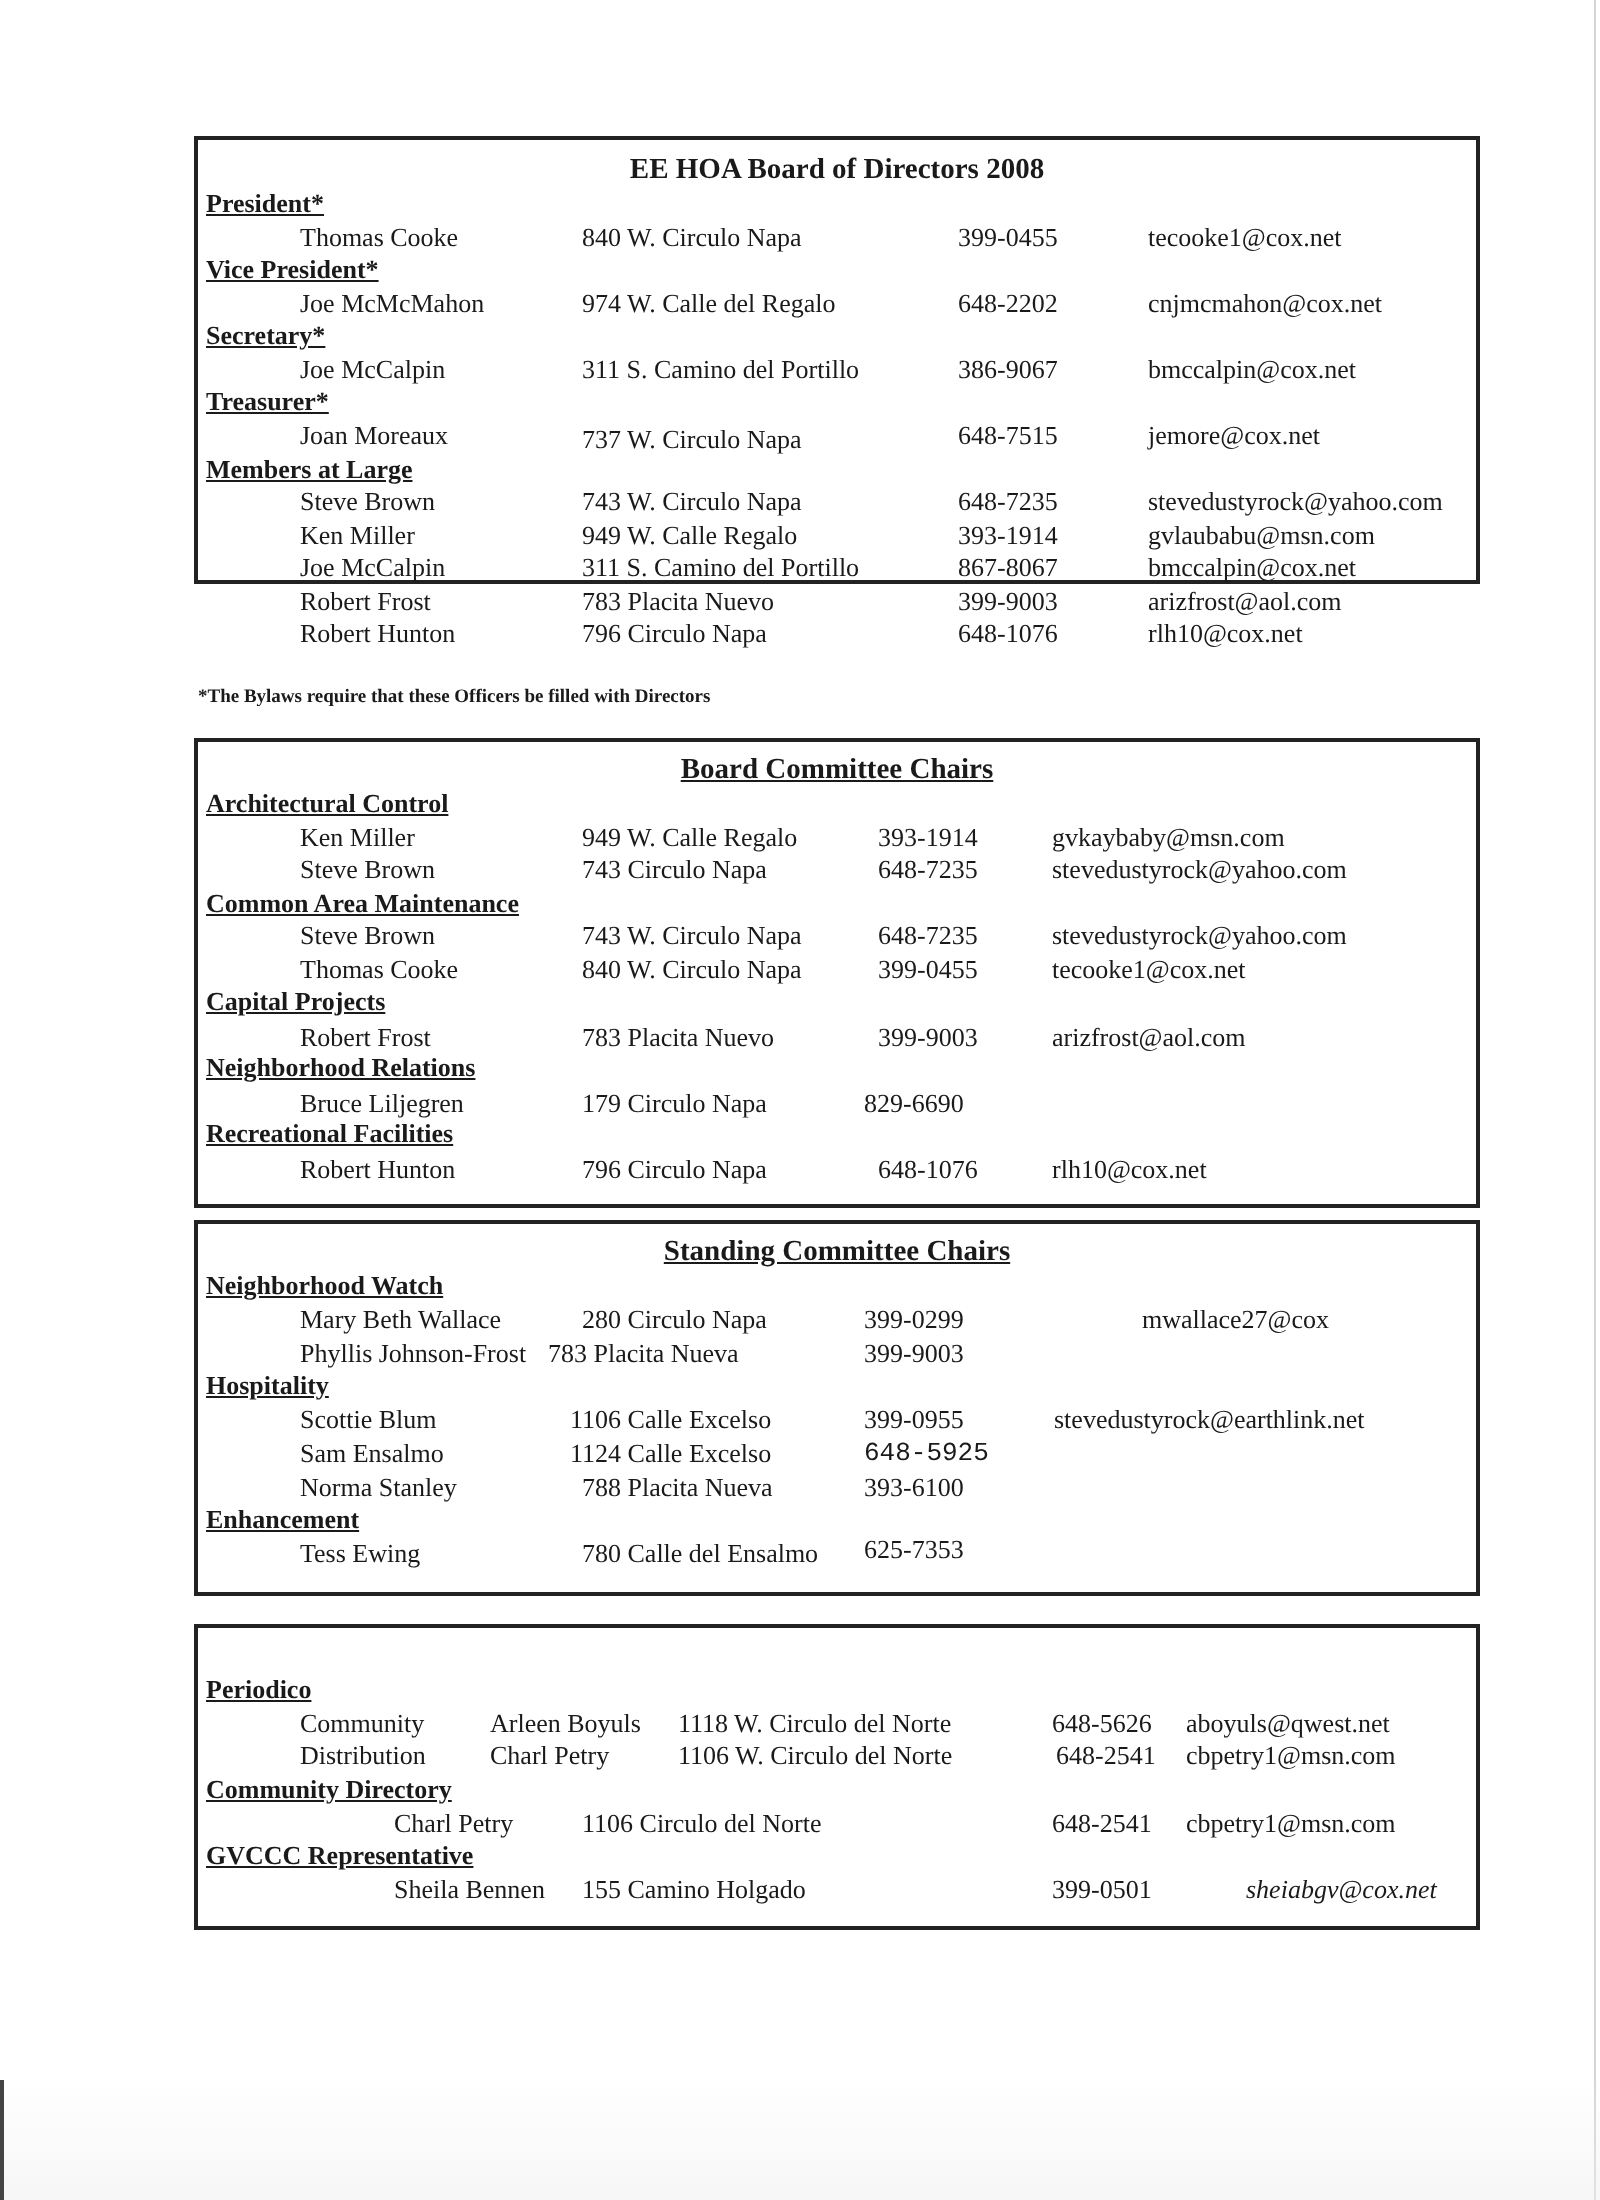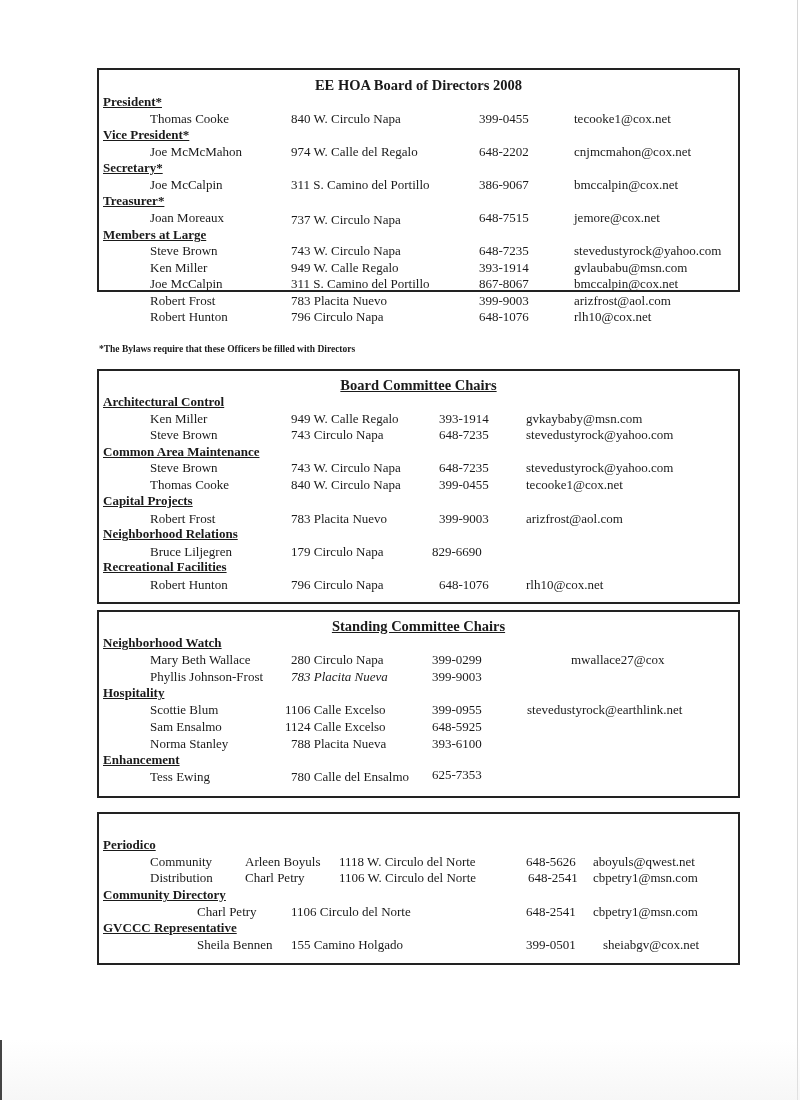--- a/index.html
+++ b/index.html
@@ -150,32 +150,32 @@
 <div class="box" style="top:610px;height:188px;">
   <div class="box-title u" style="top:6px;">Standing Committee Chairs</div>
 
   <div class="cat" style="top:23px;">Neighborhood Watch</div>
   <div class="cell" style="left:51px;top:40px;">Mary Beth Wallace</div>
   <div class="cell" style="left:192px;top:40px;">280 Circulo Napa</div>
   <div class="cell" style="left:333px;top:40px;">399-0299</div>
   <div class="cell" style="left:428px;top:40px;margin-left:44px;">mwallace27@cox</div>
 
   <div class="cell" style="left:51px;top:57px;">Phyllis Johnson-Frost</div>
-  <div class="cell" style="left:192px;top:57px;font-style:italic;">783 Placita Nueva</div>
+  <div class="cell" style="left:175px;top:57px;">783 Placita Nueva</div>
   <div class="cell" style="left:333px;top:57px;">399-9003</div>
 
   <div class="cat" style="top:73px;">Hospitality</div>
   <div class="cell" style="left:51px;top:90px;">Scottie Blum</div>
   <div class="cell" style="left:186px;top:90px;">1106 Calle Excelso</div>
   <div class="cell" style="left:333px;top:90px;">399-0955</div>
   <div class="cell" style="left:428px;top:90px;">stevedustyrock@earthlink.net</div>
 
   <div class="cell" style="left:51px;top:107px;">Sam Ensalmo</div>
   <div class="cell" style="left:186px;top:107px;">1124 Calle Excelso</div>
-  <div class="cell" style="left:333px;top:107px;">648-5925</div>
+  <div class="cell" style="left:333px;top:107px;font-family:Liberation Mono, monospace;">648-5925</div>
 
   <div class="cell" style="left:51px;top:124px;">Norma Stanley</div>
   <div class="cell" style="left:192px;top:124px;">788 Placita Nueva</div>
   <div class="cell" style="left:333px;top:124px;">393-6100</div>
 
   <div class="cat" style="top:140px;">Enhancement</div>
   <div class="cell" style="left:51px;top:157px;">Tess Ewing</div>
   <div class="cell" style="left:192px;top:157px;">780 Calle del Ensalmo</div>
   <div class="cell" style="left:333px;top:155px;">625-7353</div>
 </div>
@@ -198,14 +198,14 @@
   <div class="cat" style="top:73px;">Community Directory</div>
   <div class="cell" style="left:98px;top:90px;">Charl Petry</div>
   <div class="cell" style="left:192px;top:90px;">1106 Circulo del Norte</div>
   <div class="cell" style="left:427px;top:90px;">648-2541</div>
   <div class="cell" style="left:494px;top:90px;">cbpetry1@msn.com</div>
 
   <div class="cat" style="top:106px;">GVCCC Representative</div>
   <div class="cell" style="left:98px;top:123px;">Sheila Bennen</div>
   <div class="cell" style="left:192px;top:123px;">155 Camino Holgado</div>
   <div class="cell" style="left:427px;top:123px;">399-0501</div>
-  <div class="cell" style="left:504px;top:123px;">sheiabgv@cox.net</div>
+  <div class="cell" style="left:524px;top:123px;font-style:italic;">sheiabgv@cox.net</div>
 </div>
 
 </body></html>

